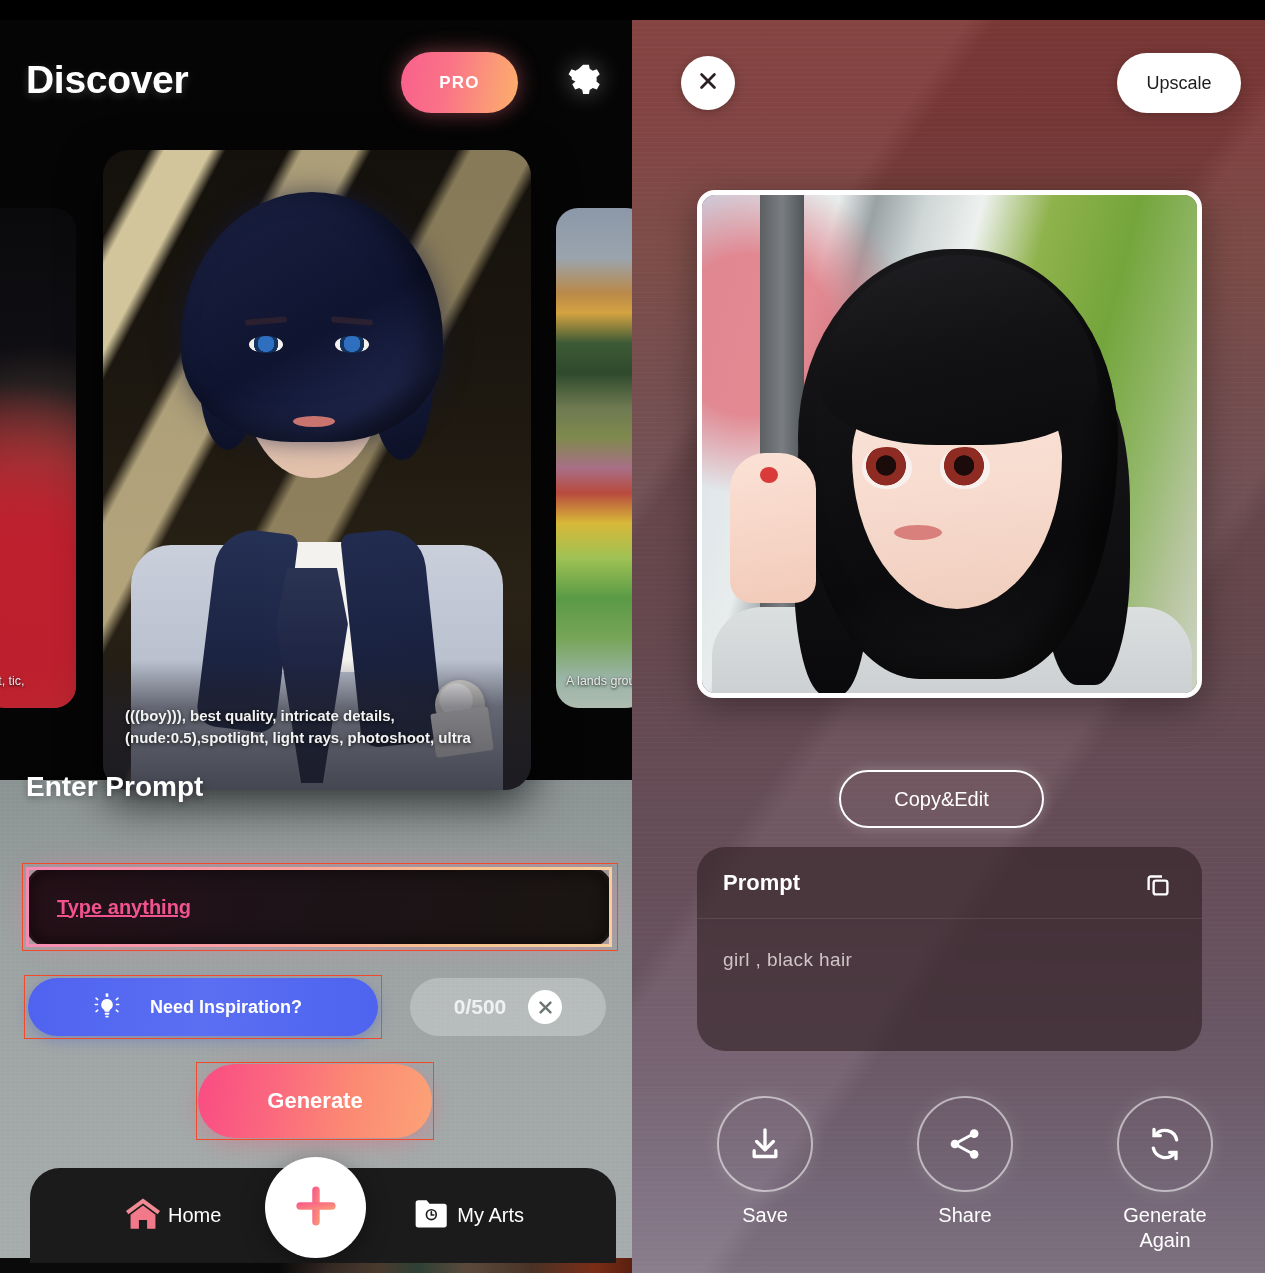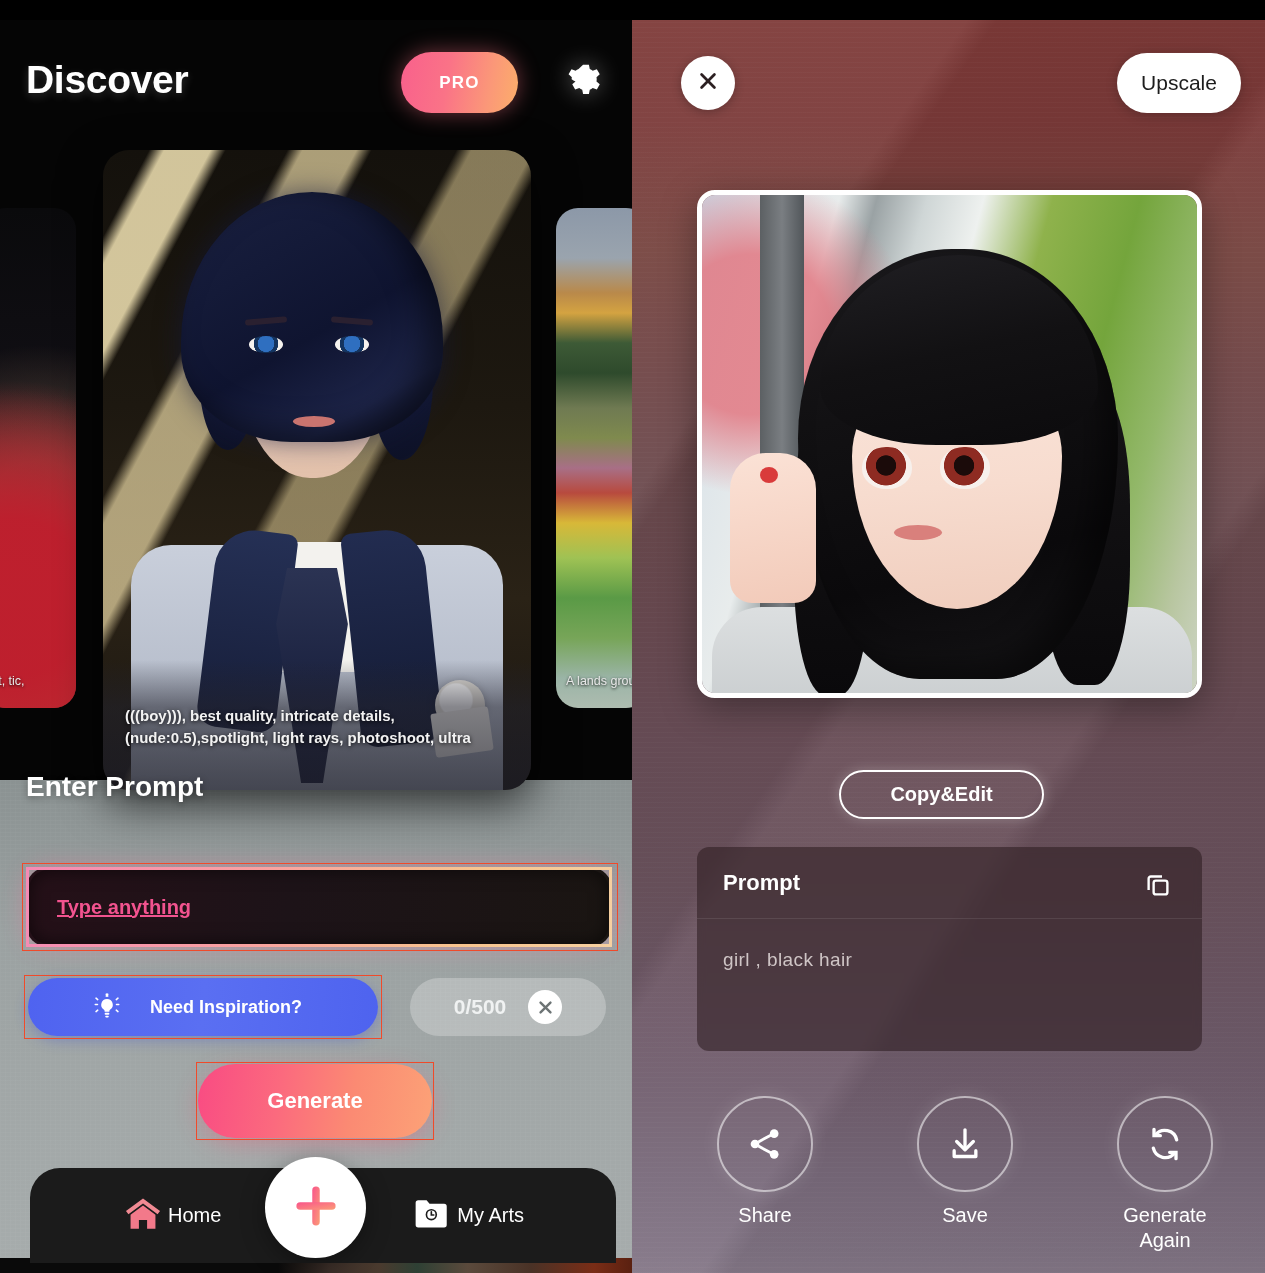--- a/index.html
+++ b/index.html
@@ -298,21 +298,21 @@
   .close-btn{
     position:absolute; left:681px; top:36px; width:54px; height:54px; z-index:20;
     border-radius:50%; background:#fff;
     display:flex; align-items:center; justify-content:center; cursor:pointer;
     box-shadow:0 2px 10px rgba(0,0,0,.25);
   }
   .upscale-btn{
     position:absolute; left:1117px; top:33px; width:124px; height:60px; z-index:20;
     border-radius:30px; background:#fff;
     display:flex; align-items:center; justify-content:center;
-    color:#1d1d1d; font-size:21px; border:none; cursor:pointer;
+    color:#1d1d1d; font-size:18px; border:none; cursor:pointer;
     box-shadow:0 2px 12px rgba(0,0,0,.22);
   }
 
   .result-img{
     position:absolute; left:697px; top:170px; width:505px; height:508px; z-index:15;
     border-radius:18px; overflow:hidden;
     border:5px solid #fff;
     box-shadow:0 10px 36px rgba(0,0,0,.35);
   }
   .ri-bg{
@@ -370,30 +370,30 @@
     background:linear-gradient(170deg,#fbe2d6,#f2cab9);
   }
   .ri-nail{ position:absolute; left:58px; top:272px; width:18px; height:16px;
     border-radius:50%; background:#d93b3b; }
   .ri-shirt{
     position:absolute; left:10px; top:412px; width:480px; height:110px;
     background:linear-gradient(180deg,#dcdfe0,#c8ccce); border-radius:50px 50px 0 0;
   }
 
   .copyedit-btn{
-    position:absolute; left:839px; top:750px; width:205px; height:49px; z-index:18;
+    position:absolute; left:839px; top:750px; width:205px; height:58px; z-index:18;
     border-radius:29px; background:transparent; border:2.5px solid #fff;
     display:flex; align-items:center; justify-content:center;
-    color:#fff; font-size:20px; font-weight:700; cursor:pointer;
+    color:#fff; font-size:20px; font-weight:400; cursor:pointer;
     box-shadow:0 0 14px rgba(255,255,255,.22);
   }
 
   .prompt-card{
     position:absolute; left:697px; top:827px; width:505px; height:204px; z-index:16;
-    border-radius:12px; background:rgba(42,26,30,.55);
+    border-radius:28px; background:rgba(42,26,30,.55);
     backdrop-filter: blur(4px);
   }
   .pc-head{
     position:relative; height:72px; display:flex; align-items:center;
     padding:0 0 0 26px; border-bottom:1px solid rgba(255,255,255,.09);
   }
   .pc-head .ttl{ color:#fff; font-size:22px; font-weight:700; }
   .copy-icon{
     position:absolute; right:24px; top:18px; width:40px; height:40px;
     display:flex; align-items:center; justify-content:center; cursor:pointer;
@@ -602,38 +602,38 @@
       </span>
     </div>
     <div class="pc-body">
       <span class="val">girl ,  black hair</span>
     </div>
   </div>
 
   <div class="actions">
     <div class="action">
       <span class="circ">
+        <svg width="40" height="40" viewBox="0 0 24 24" fill="none" stroke="#fff" stroke-width="2" stroke-linecap="round" stroke-linejoin="round" aria-hidden="true">
+          <line x1="12" y1="3.5" x2="12" y2="15"></line>
+            <polyline points="7,10.5 12,15.5 17,10.5"></polyline>
+          <polyline points="5.5,16 5.5,19.5 18.5,19.5 18.5,16"></polyline>
+        </svg>
+      </span>
+      <span class="lbl">Save</span>
+    </div>
+    <div class="action">
+      <span class="circ">
         <svg width="40" height="40" viewBox="0 0 24 24" fill="#fff" aria-hidden="true">
           <circle cx="17.5" cy="5.8" r="2.6"></circle>
             <circle cx="6" cy="12" r="2.6"></circle>
             <circle cx="17.5" cy="18.2" r="2.6"></circle>
           <path d="M8 10.8l8-4.4M8 13.2l8 4.4" stroke="#fff" stroke-width="1.7"></path>
         </svg>
       </span>
       <span class="lbl">Share</span>
-    </div>
-    <div class="action">
-      <span class="circ">
-        <svg width="40" height="40" viewBox="0 0 24 24" fill="none" stroke="#fff" stroke-width="2" stroke-linecap="round" stroke-linejoin="round" aria-hidden="true">
-          <line x1="12" y1="3.5" x2="12" y2="15"></line>
-            <polyline points="7,10.5 12,15.5 17,10.5"></polyline>
-          <polyline points="5.5,16 5.5,19.5 18.5,19.5 18.5,16"></polyline>
-        </svg>
-      </span>
-      <span class="lbl">Save</span>
     </div>
     <div class="action">
       <span class="circ">
         <svg width="40" height="40" viewBox="0 0 24 24" fill="none" stroke="#fff" stroke-width="2" stroke-linecap="round" aria-hidden="true">
           <path d="M19 9.5A7.3 7.3 0 006.2 6.6"></path>
             <polyline points="5.4,3.2 5.4,7 9.2,7"></polyline>
           <path d="M5 14.5a7.3 7.3 0 0012.8 2.9"></path>
             <polyline points="18.6,20.8 18.6,17 14.8,17"></polyline>
         </svg>
       </span>

